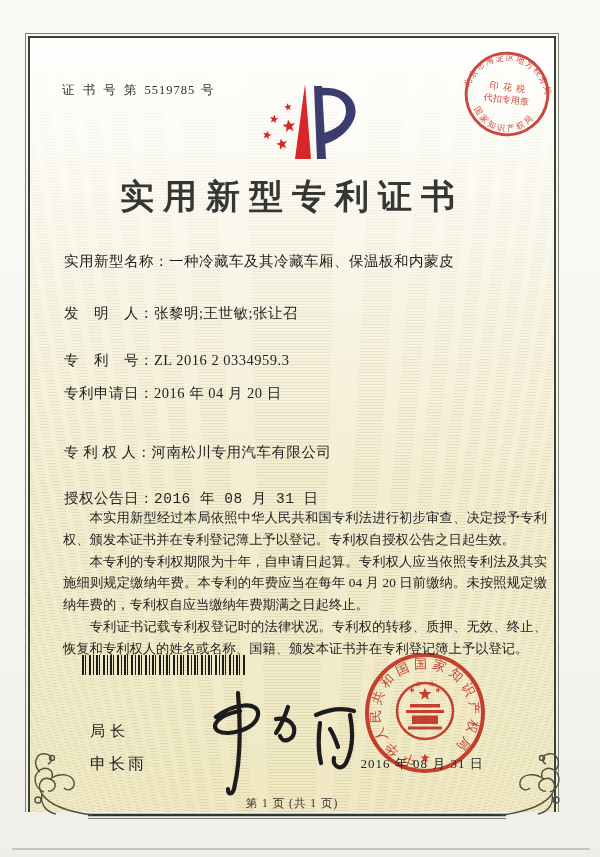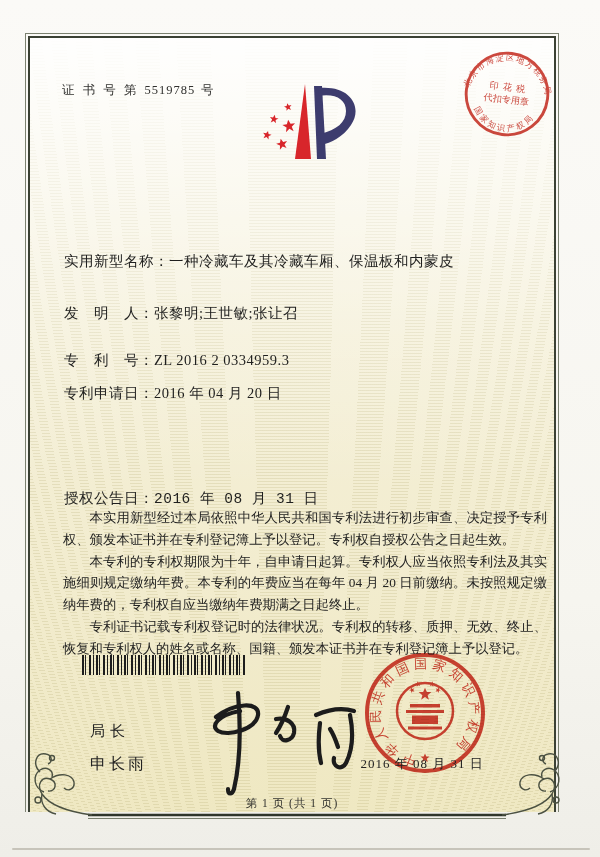--- a/index.html
+++ b/index.html
@@ -80,32 +80,36 @@
         <polygon points="47,4 37,79 53,79" fill="#d8262b"></polygon>
         <path d="M56,6 L64,6 L68,79 L59,79 Z" fill="#3d3c6e"></path>
         <path d="M61,8 C93,5 105,28 93,45 C85,57 73,63 63,65 L62,54 C79,50 88,42 88,31 C88,19 77,13 60,16 Z" fill="#3d3c6e"></path>
         <use href="#star5" transform="translate(30,27) scale(0.75) rotate(-12)" fill="#d8262b"></use>
         <use href="#star5" transform="translate(16,39) scale(0.85) rotate(10)" fill="#d8262b"></use>
         <use href="#star5" transform="translate(31,46) scale(1.25) rotate(-8)" fill="#d8262b"></use>
         <use href="#star5" transform="translate(9,55) scale(0.85) rotate(14)" fill="#d8262b"></use>
         <use href="#star5" transform="translate(24,64) scale(1.1) rotate(-14)" fill="#d8262b"></use>
       </svg>
 
+      <div class="abs title">实用新型专利证书</div>
 
       <div class="abs field f0">
         <span class="lbl">实用新型名称：</span><span>一种冷藏车及其冷藏车厢、保温板和内蒙皮</span>
       </div>
       <div class="abs field f1">
         <span class="lbl">发　明　人：</span><span>张黎明;王世敏;张让召</span>
       </div>
       <div class="abs field f2">
         <span class="lbl">专　利　号：</span><span>ZL 2016 2 0334959.3</span>
       </div>
       <div class="abs field f3">
         <span class="lbl">专利申请日：</span><span>2016 年 04 月 20 日</span>
+      </div>
+      <div class="abs field f4">
+        <span class="lbl">专 利 权 人：</span><span>河南松川专用汽车有限公司</span>
       </div>
       <div class="abs field f5">
         <span class="lbl">授权公告日：</span><span>2016 年 08 月 31 日</span>
       </div>
 
       <div class="abs paras">
         <p>本实用新型经过本局依照中华人民共和国专利法进行初步审查、决定授予专利权、颁发本证书并在专利登记簿上予以登记。专利权自授权公告之日起生效。</p>
         <p>本专利的专利权期限为十年，自申请日起算。专利权人应当依照专利法及其实施细则规定缴纳年费。本专利的年费应当在每年 04 月 20 日前缴纳。未按照规定缴纳年费的，专利权自应当缴纳年费期满之日起终止。</p>
         <p>专利证书记载专利权登记时的法律状况。专利权的转移、质押、无效、终止、恢复和专利权人的姓名或名称、国籍、颁发本证书并在专利登记簿上予以登记。</p>
       </div>

